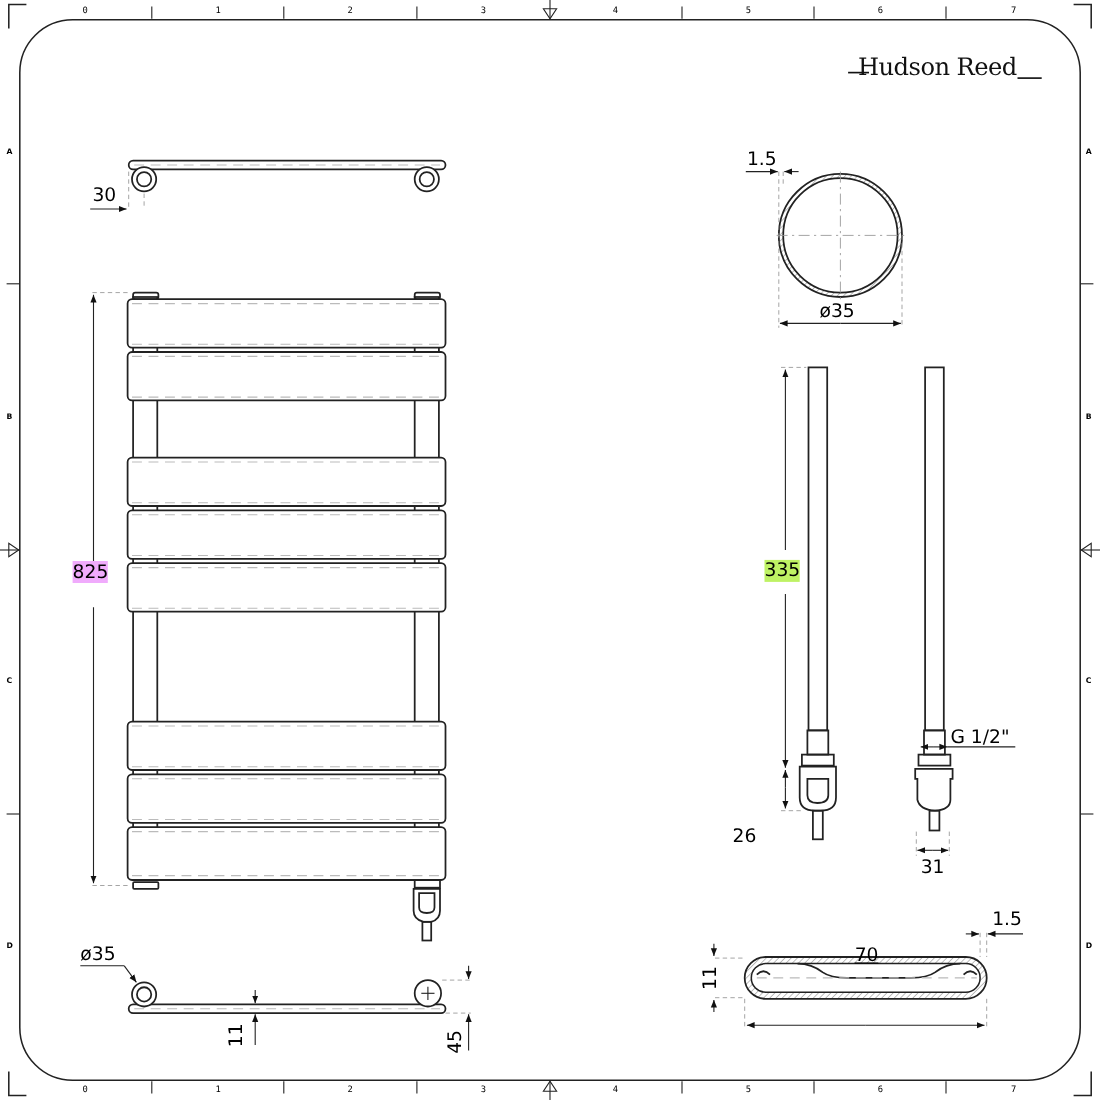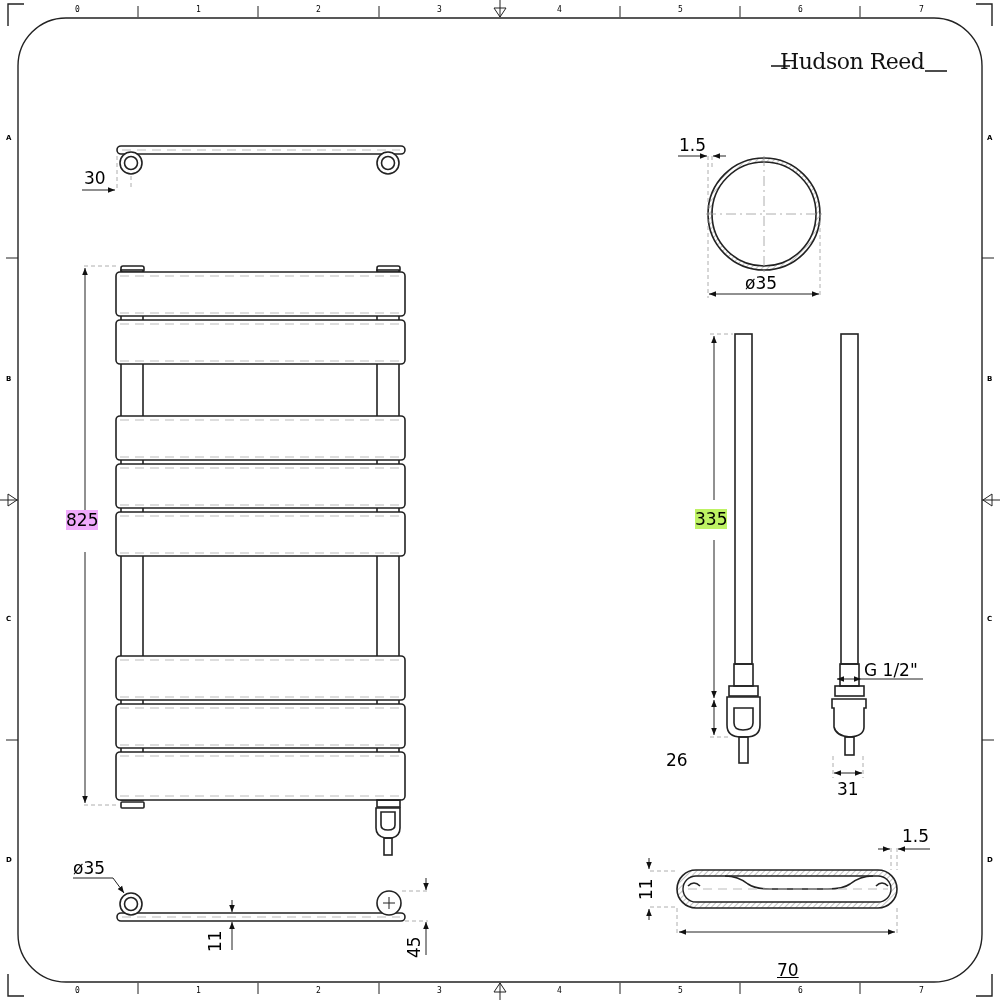--- a/index.html
+++ b/index.html
@@ -277,14 +277,14 @@
   <span style="position:absolute;left:679px;top:135px;font:17px 'DejaVu Sans',sans-serif;">1.5</span>
   <span style="position:absolute;left:745px;top:273px;font:17px 'DejaVu Sans',sans-serif;">ø35</span>
 
   <span style="position:absolute;left:695px;top:509px;font:17px 'DejaVu Sans',sans-serif;background:#bef264;">335</span>
   <span style="position:absolute;left:666px;top:710px;font:17px 'DejaVu Sans',sans-serif;margin-top:40px;">26</span>
   <span style="position:absolute;left:864px;top:660px;font:17px 'DejaVu Sans',sans-serif;">G 1/2"</span>
   <span style="position:absolute;left:837px;top:779px;font:17px 'DejaVu Sans',sans-serif;">31</span>
 
   <span style="position:absolute;left:902px;top:826px;font:17px 'DejaVu Sans',sans-serif;">1.5</span>
   <span style="position:absolute;left:636px;top:900px;font:17px 'DejaVu Sans',sans-serif;transform:rotate(-90deg);transform-origin:left top;">11</span>
-  <span style="position:absolute;left:777px;top:960px;font:17px 'DejaVu Sans',sans-serif;text-decoration:underline;">70</span>
+  <span style="position:absolute;left:777px;top:859px;font:17px 'DejaVu Sans',sans-serif;text-decoration:underline;">70</span>
 </div>
 
 </body></html>

